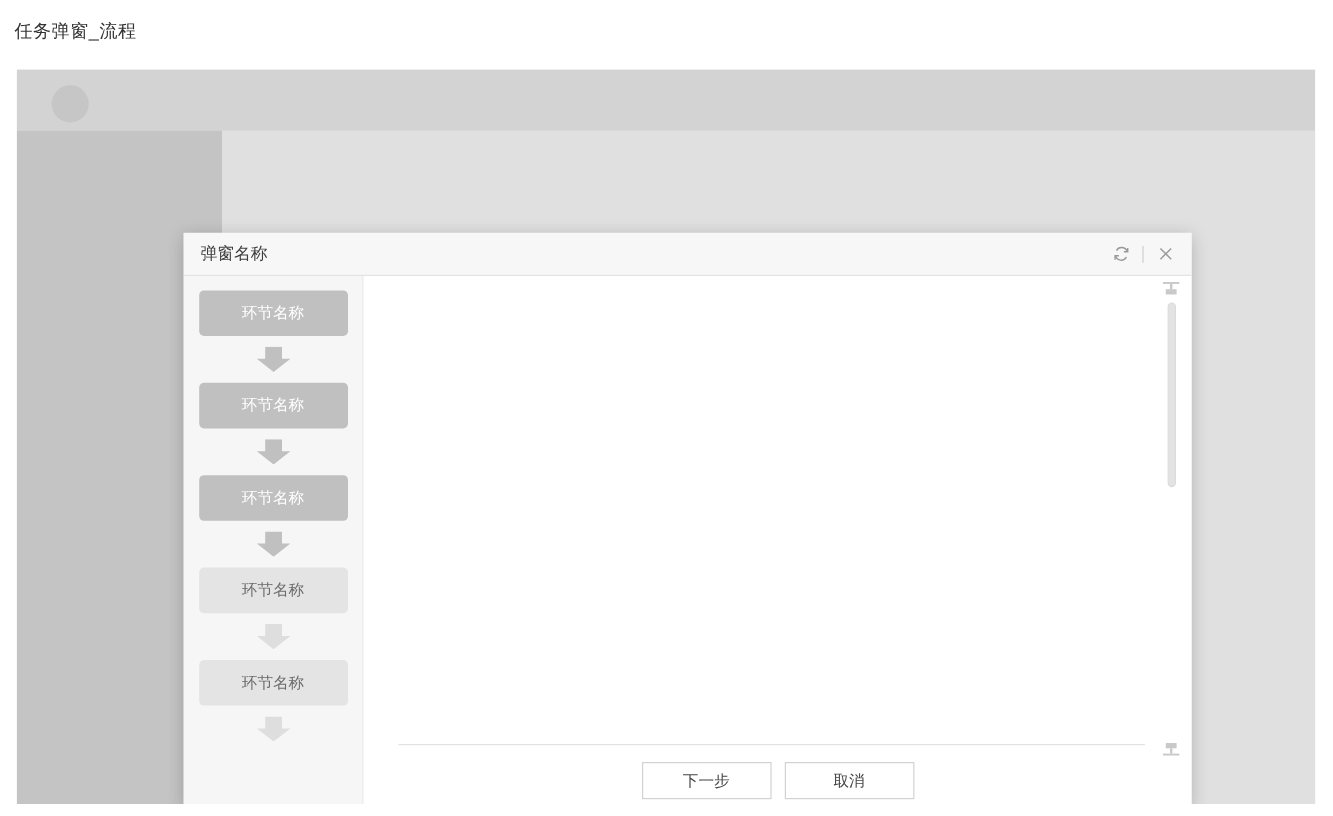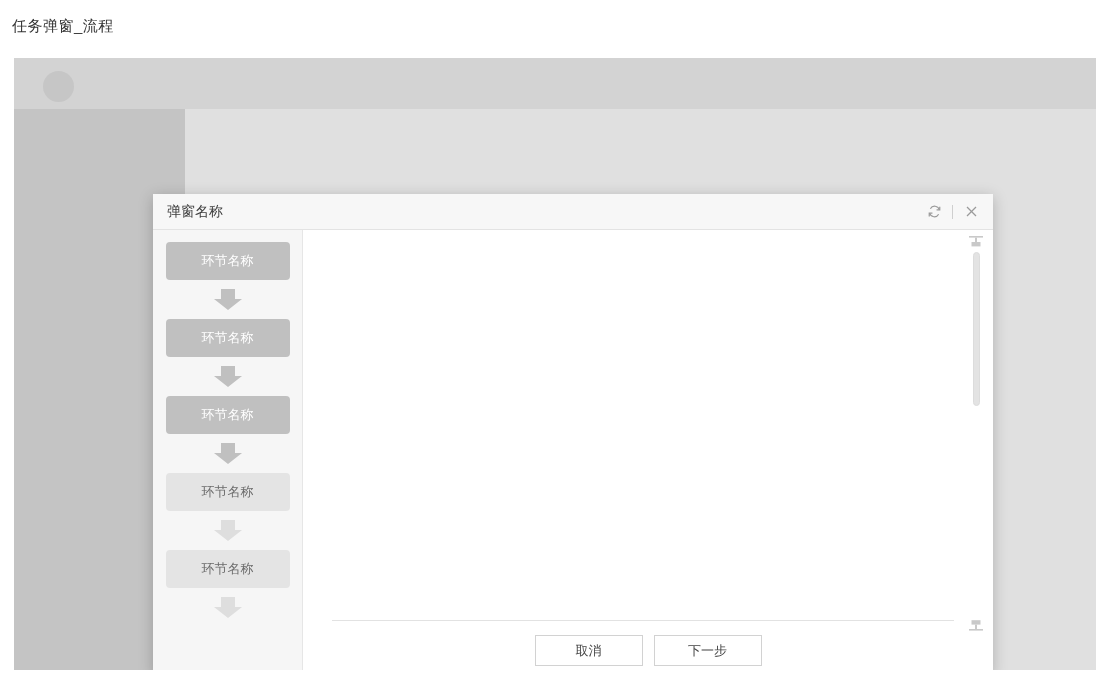--- a/index.html
+++ b/index.html
@@ -335,20 +335,20 @@
           <svg width="14" height="12" viewBox="0 0 14 12" fill="#c9c9c9">
             <rect x="2.5" y="1.2" width="9" height="4.4"></rect>
             <rect x="6" y="5.6" width="2" height="4.4"></rect>
             <rect x="0" y="10" width="14" height="1.6"></rect>
           </svg>
         </div>
 
         <div class="footer-divider"></div>
 
         <div class="footer-buttons">
+          <button class="btn">下一步</button>
           <button class="btn">取消</button>
-          <button class="btn">下一步</button>
         </div>
 
       </div>
     </div>
   </div>
 </div>
 
 </body></html>

